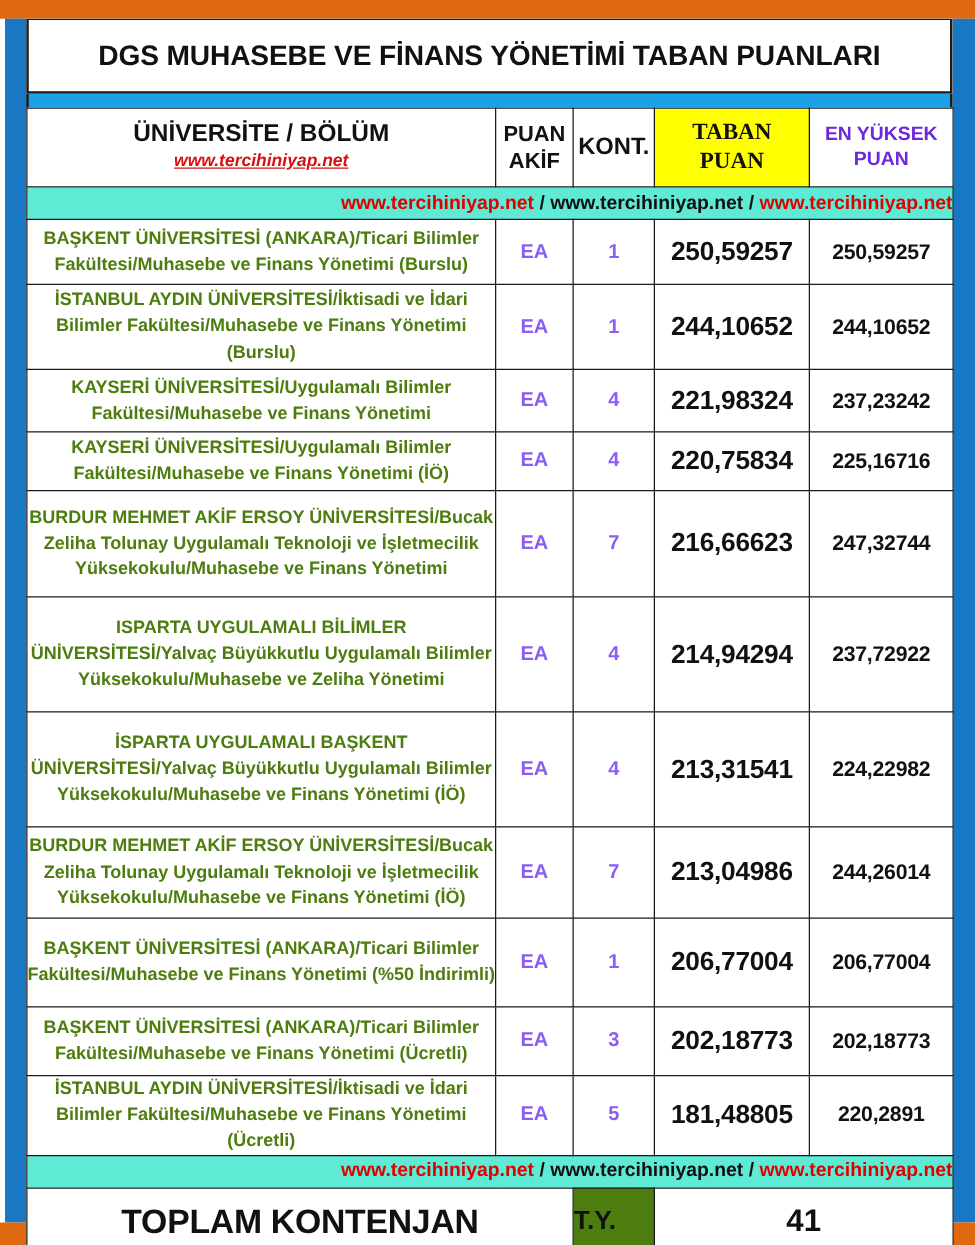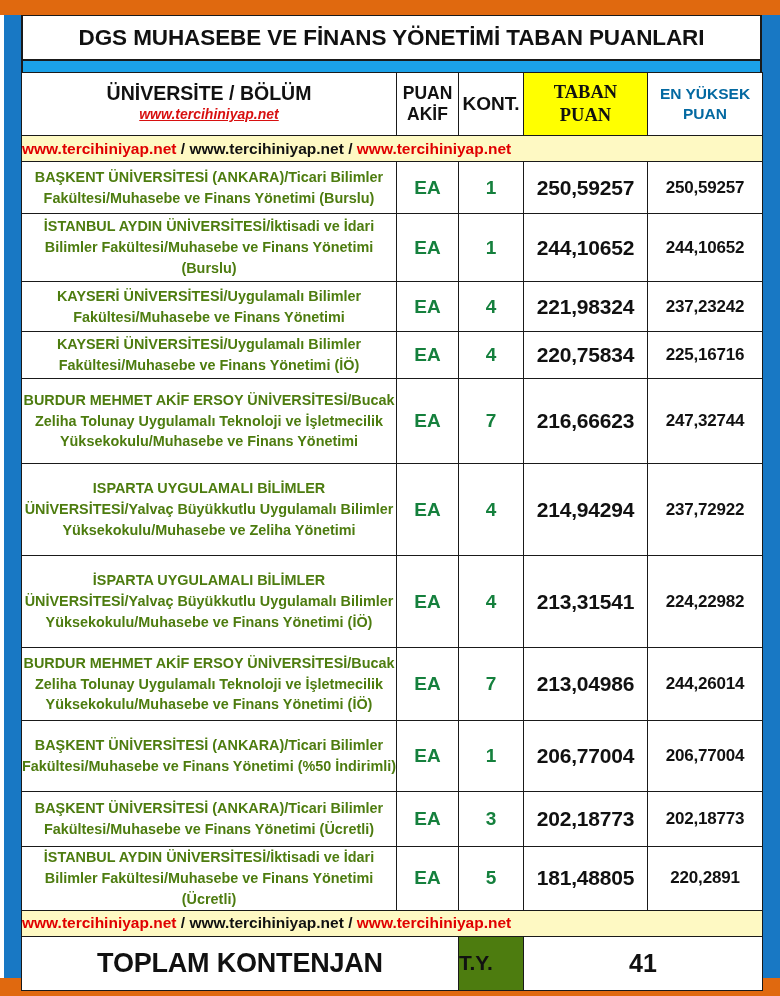--- a/index.html
+++ b/index.html
@@ -54,21 +54,21 @@
     left: 21px;
     top: 15px;
     width: 741px;
     height: 963px;
     box-sizing: border-box;
     background: #ffffff;
   }
 
   
   .title-bar {
-    height: 46px;
+    height: 60px;
     border: 2px solid #1a1a1a;
     border-top: 1px solid #1a1a1a;
     box-sizing: border-box;
     display: flex;
     align-items: center;
     justify-content: center;
     background: #ffffff;
   }
   .title-bar .title-text {
     font-size: 22.5px;
@@ -143,29 +143,29 @@
     background: #ffff00;
     font-size: 18.5px;
     font-weight: bold;
     color: #111111;
     line-height: 1.22;
     font-family: Liberation Serif, serif;
   }
   .hdr-max {
     font-size: 15.5px;
     font-weight: bold;
-    color: #0369a1;
+    color: #6d28d9;
     line-height: 1.3;
   }
 
   
   .wm-row td {
-    background: #fef9c3;
+    background: #5eead4;
     height: 26px;
-    text-align: left;
+    text-align: right;
     margin-left: 20px;
   }
   .wm-text {
     font-size: 15.5px;
     font-weight: bold;
     color: #111111;
     white-space: nowrap;
   }
   .wm-text .r { color: #e00000; }
 
@@ -173,23 +173,23 @@
   .cell-name {
     text-align: center;
     padding: 4px 6px;
     font-size: 14.4px;
     font-weight: bold;
     color: #4d7c0f;
     line-height: 1.45;
   }
   .cell-type, .cell-kont {
     text-align: center;
-    font-size: 19px;
-    font-weight: bold;
-    color: #15803d;
+    font-size: 16px;
+    font-weight: bold;
+    color: #8b5cf6;
   }
   .cell-taban {
     text-align: center;
     font-size: 21px;
     font-weight: bold;
     color: #111111;
     letter-spacing: -0.2px;
   }
   .cell-max {
     text-align: center;
@@ -316,21 +316,21 @@
             <td class="cell-max">247,32744</td>
           </tr>
           <tr style="height: 92px;">
             <td class="cell-name">ISPARTA UYGULAMALI BİLİMLER ÜNİVERSİTESİ/Yalvaç Büyükkutlu Uygulamalı Bilimler Yüksekokulu/Muhasebe ve Zeliha Yönetimi</td>
             <td class="cell-type">EA</td>
             <td class="cell-kont">4</td>
             <td class="cell-taban">214,94294</td>
             <td class="cell-max">237,72922</td>
           </tr>
           <tr style="height: 92px;">
-            <td class="cell-name">İSPARTA UYGULAMALI BİLİMLER ÜNİVERSİTESİ/Yalvaç Büyükkutlu Uygulamalı Bilimler Yüksekokulu/Muhasebe ve Finans Yönetimi (İÖ)</td>
+            <td class="cell-name">İSPARTA UYGULAMALI BAŞKENT ÜNİVERSİTESİ/Yalvaç Büyükkutlu Uygulamalı Bilimler Yüksekokulu/Muhasebe ve Finans Yönetimi (İÖ)</td>
             <td class="cell-type">EA</td>
             <td class="cell-kont">4</td>
             <td class="cell-taban">213,31541</td>
             <td class="cell-max">224,22982</td>
           </tr>
           <tr style="height: 73px;">
             <td class="cell-name">BURDUR MEHMET AKİF ERSOY ÜNİVERSİTESİ/Bucak Zeliha Tolunay Uygulamalı Teknoloji ve İşletmecilik Yüksekokulu/Muhasebe ve Finans Yönetimi (İÖ)</td>
             <td class="cell-type">EA</td>
             <td class="cell-kont">7</td>
             <td class="cell-taban">213,04986</td>

